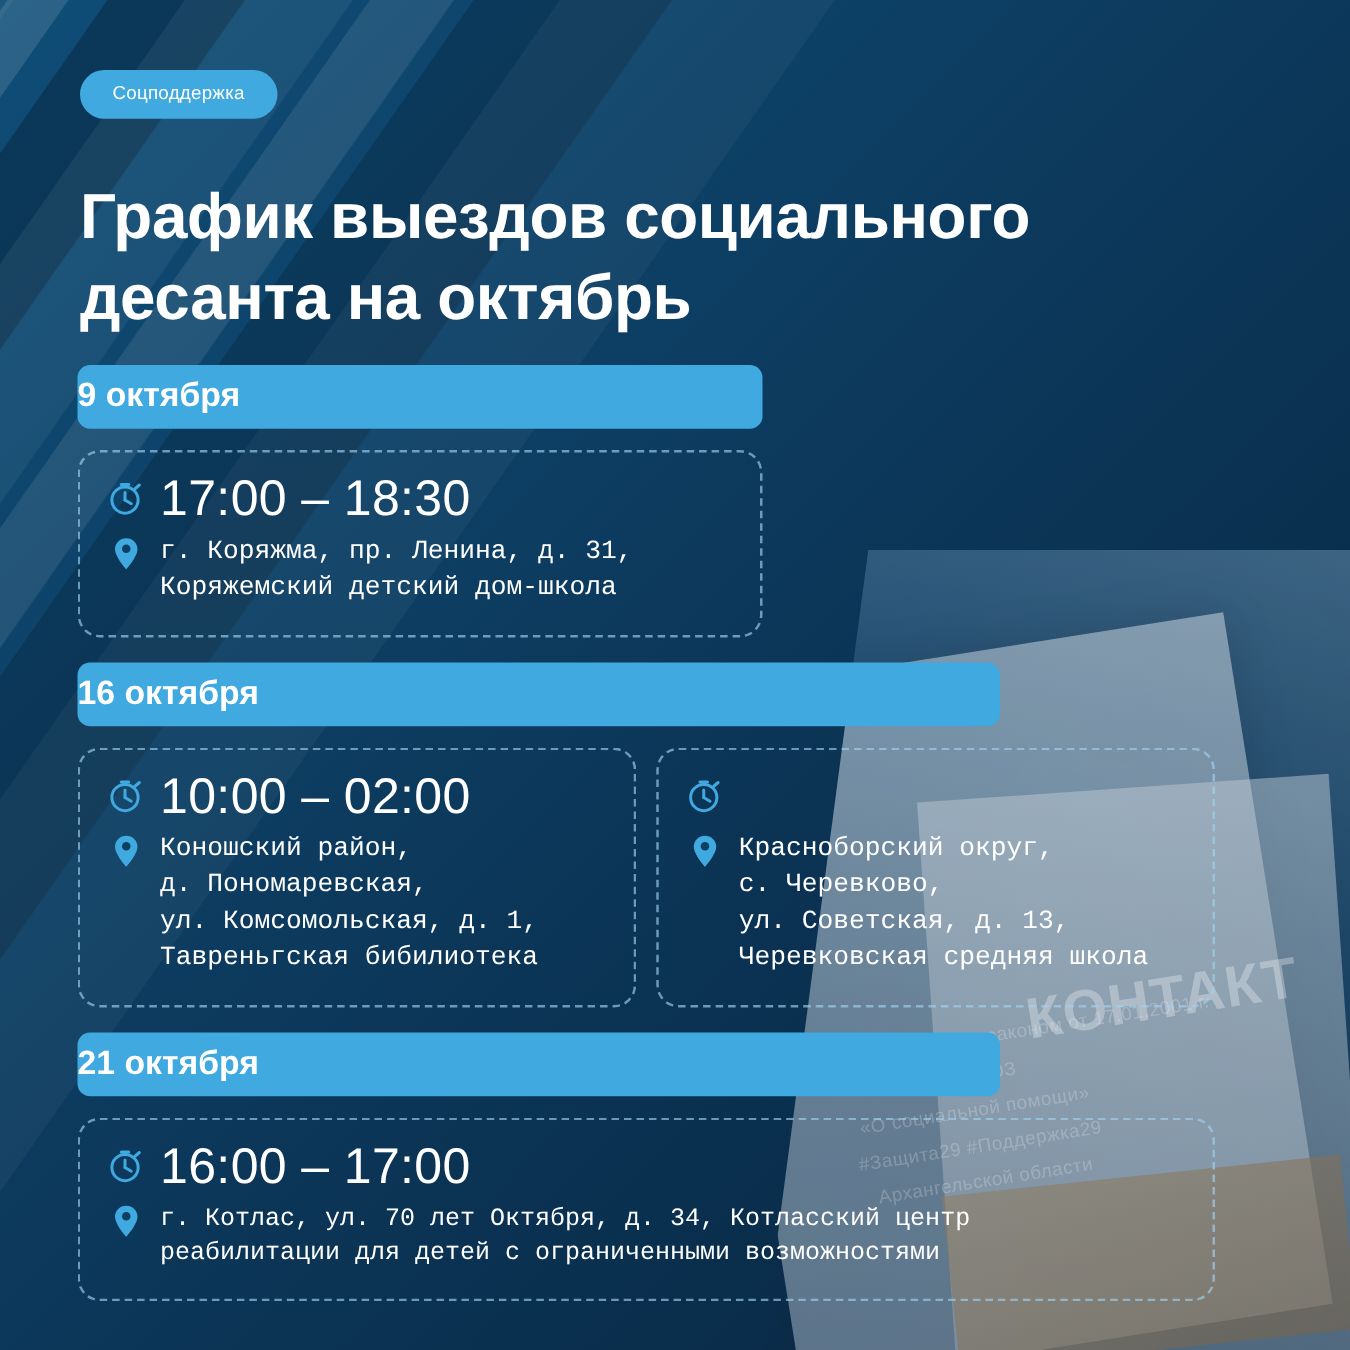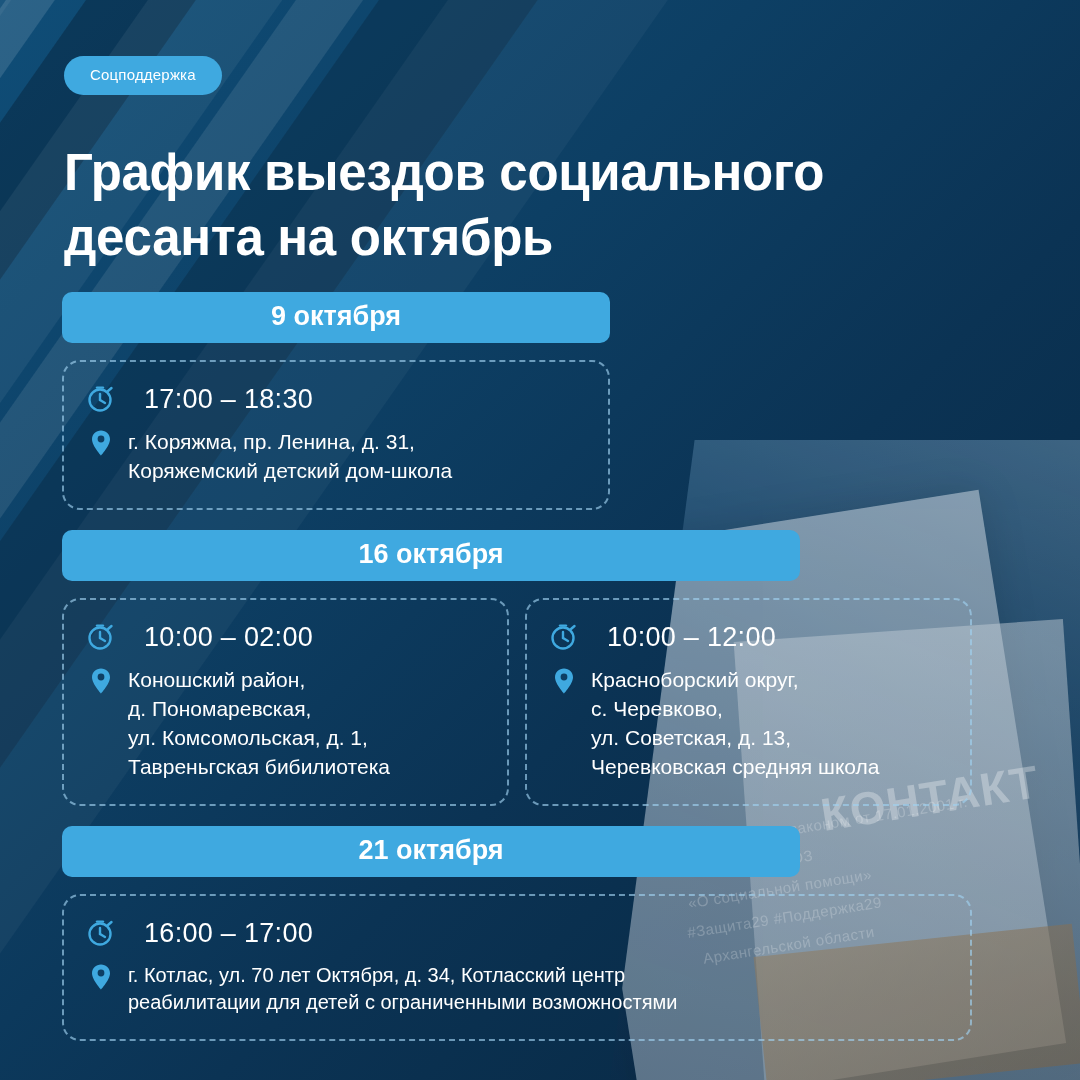--- a/index.html
+++ b/index.html
@@ -149,21 +149,21 @@
     width: 920px;
   }
 
   .day-block { margin-bottom: 20px; }
 
   .day-header {
     background: #3fa9e0;
     color: #ffffff;
     font-size: 27px;
     font-weight: bold;
-    text-align: center;
+    text-align: left;
     border-radius: 10px;
     padding: 9px 0 11px 0;
   }
   .day-header.narrow { width: 548px; }
   .day-header.wide   { width: 738px; }
 
   .cards {
     display: flex;
     gap: 16px;
     margin-top: 17px;
@@ -188,31 +188,31 @@
   .icon {
     flex: 0 0 auto;
     width: 30px;
     height: 34px;
     display: flex;
     align-items: center;
     justify-content: center;
   }
   .time-text {
     color: #ffffff;
-    font-size: 27px;
+    font-size: 40px;
     line-height: 34px;
     letter-spacing: .3px;
-    margin-left: 16px;
   }
   .place-text {
     color: #ffffff;
     font-size: 21px;
     line-height: 1.38;
     white-space: pre-line;
     padding-top: 2px;
+    font-family: Liberation Mono, monospace;
   }
   .place-text.small { font-size: 20px; }
 </style>
 </head>
 <body>
 
 <div class="poster">
 
   <div class="streaks">
 
@@ -309,21 +309,20 @@
             <div class="row">
               <span class="icon">
                 <svg width="28" height="28" viewBox="0 0 28 28">
                   <circle cx="13" cy="15" r="10.5" fill="none" stroke="#3fa9e0" stroke-width="2.4"></circle>
                   <path d="M13 15 L13 9" stroke="#3fa9e0" stroke-width="2.4" stroke-linecap="round"></path>
                   <path d="M13 15 L18 18" stroke="#3fa9e0" stroke-width="2.4" stroke-linecap="round"></path>
                   <path d="M10 2.6 L16 2.6" stroke="#3fa9e0" stroke-width="2.4" stroke-linecap="round"></path>
                   <path d="M21 6 L24.5 3" stroke="#3fa9e0" stroke-width="2.4" stroke-linecap="round"></path>
                 </svg>
               </span>
-              <span class="time-text">10:00 – 12:00</span>
             </div>
             <div class="row">
               <span class="icon">
                 <svg width="24" height="30" viewBox="0 0 24 30">
                   <path d="M12 2.5c-5 0-9 3.9-9 8.7 0 6.5 9 16.3 9 16.3s9-9.8 9-16.3c0-4.8-4-8.7-9-8.7z" fill="#3fa9e0"></path>
                   <circle cx="12" cy="11" r="3.4" fill="#0d3f64"></circle>
                 </svg>
               </span>
               <span class="place-text">Красноборский округ,
 с. Черевково,

